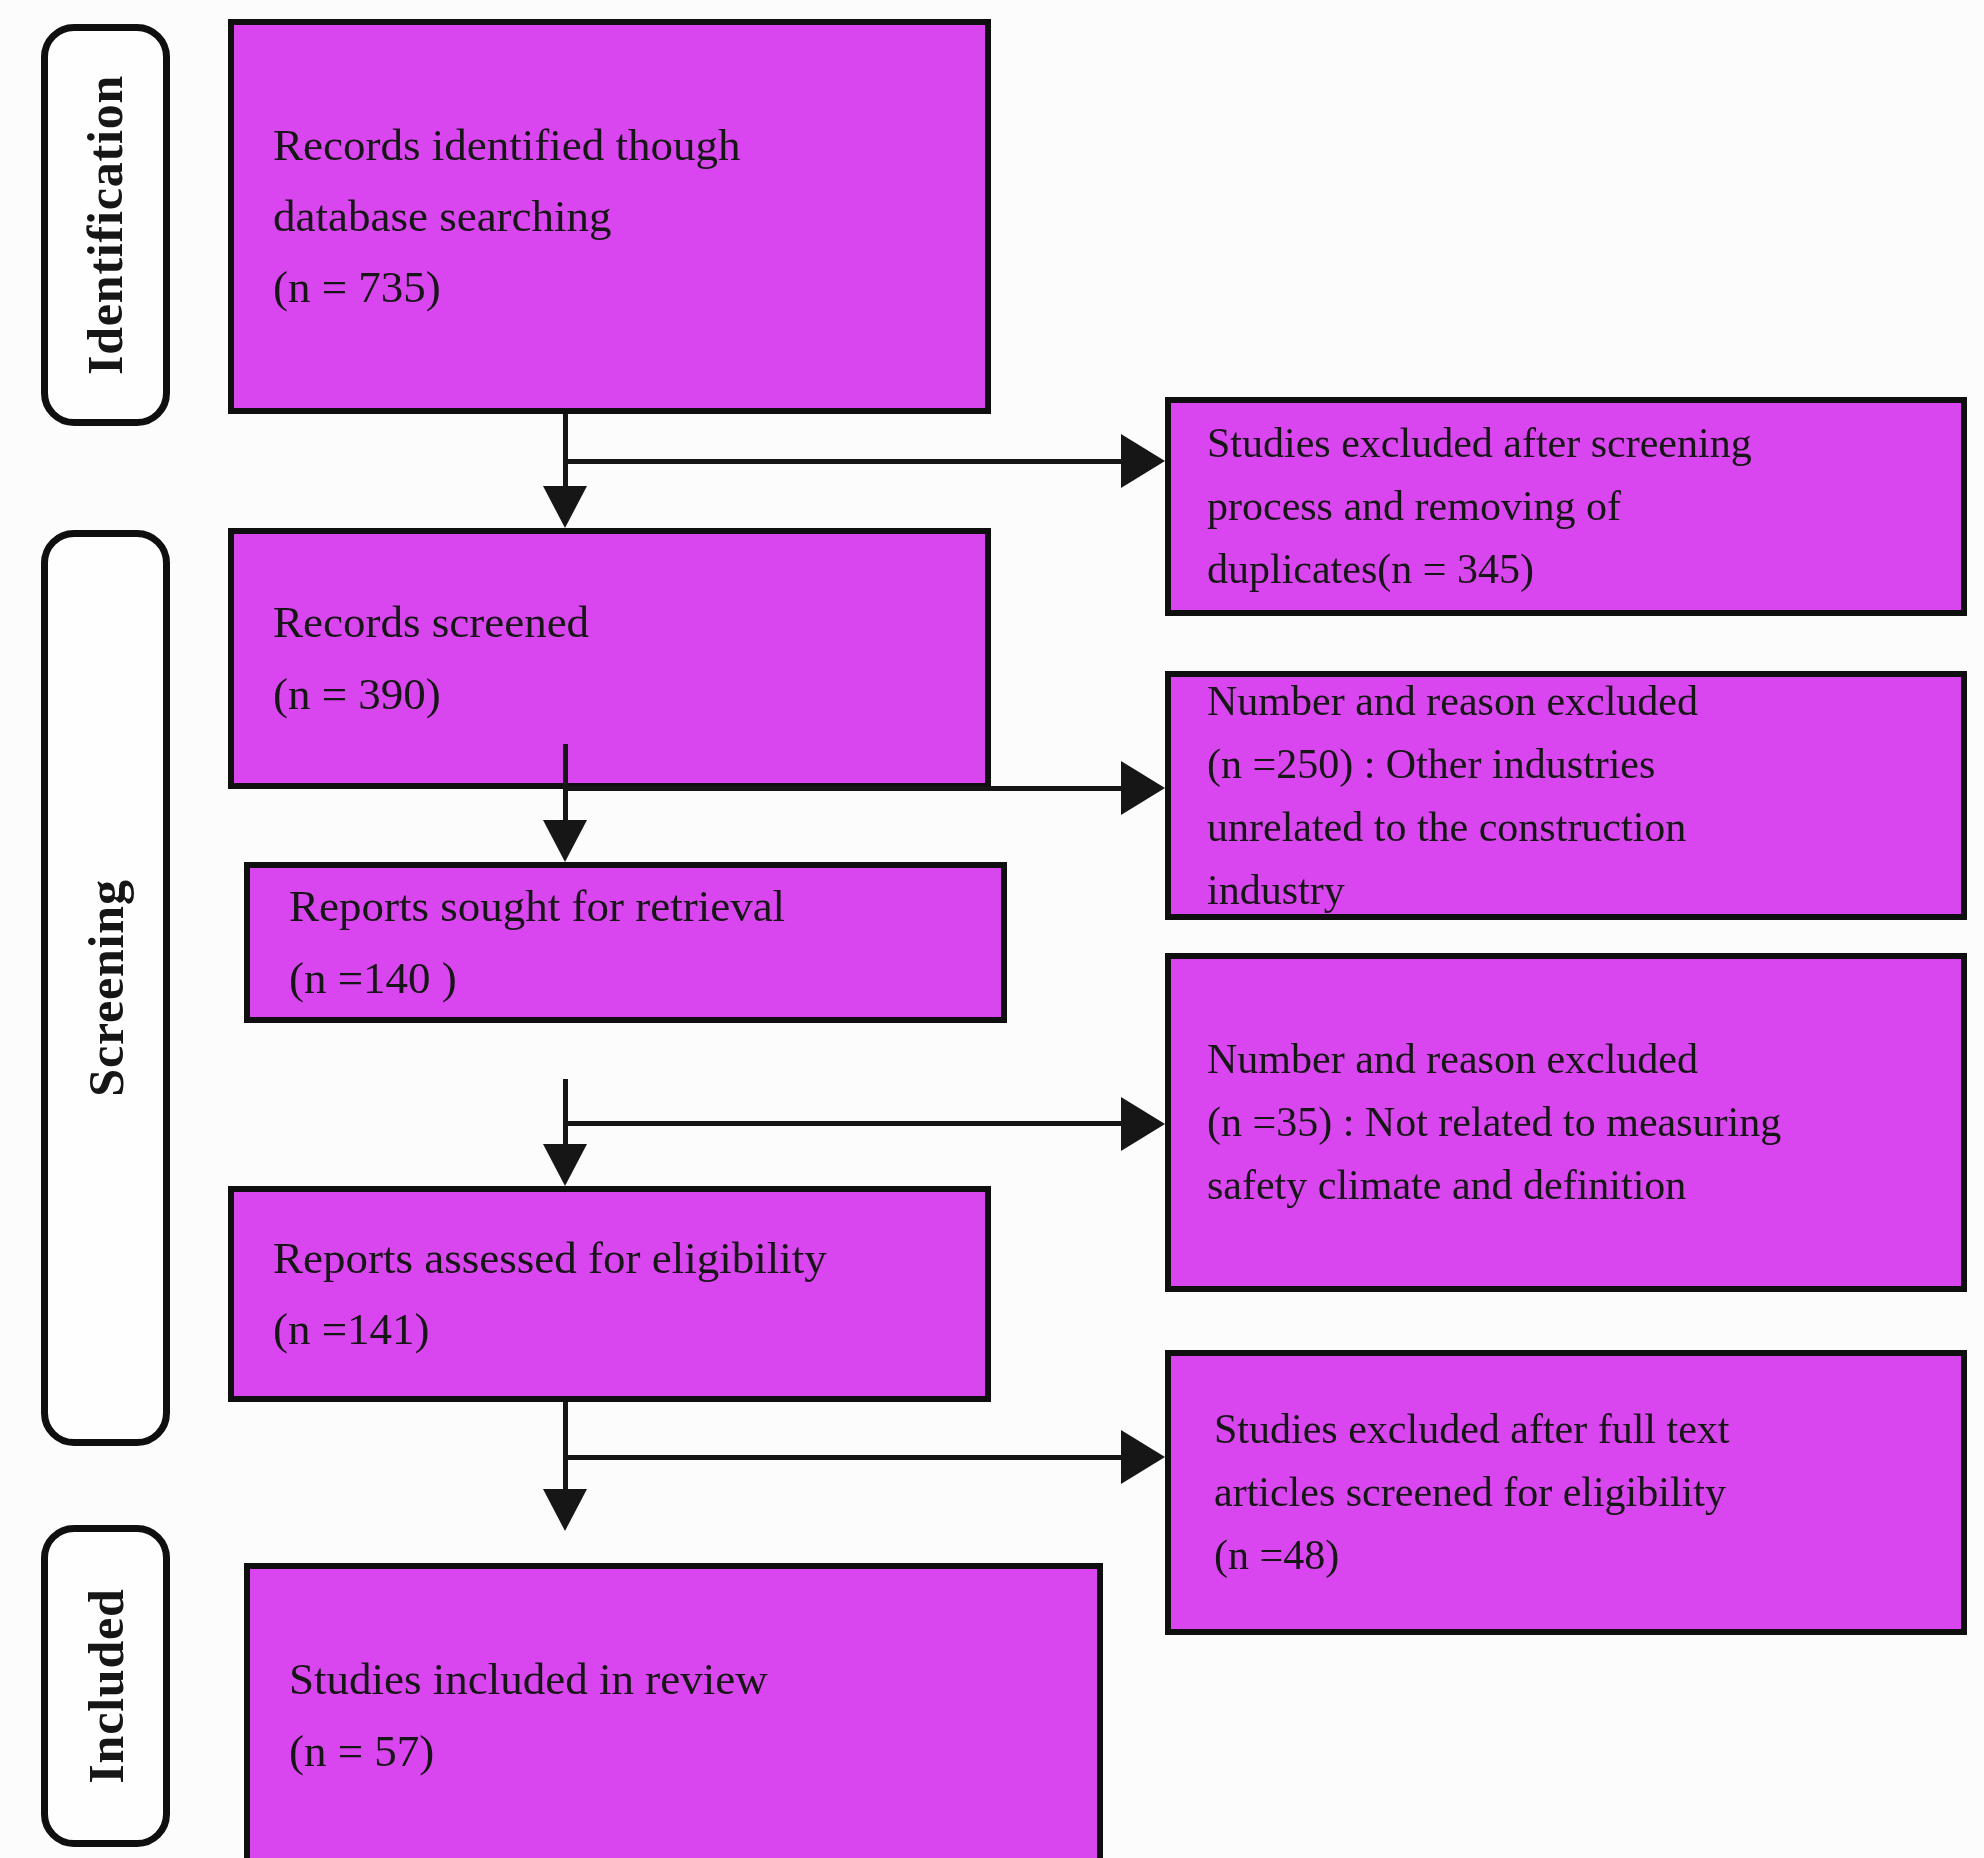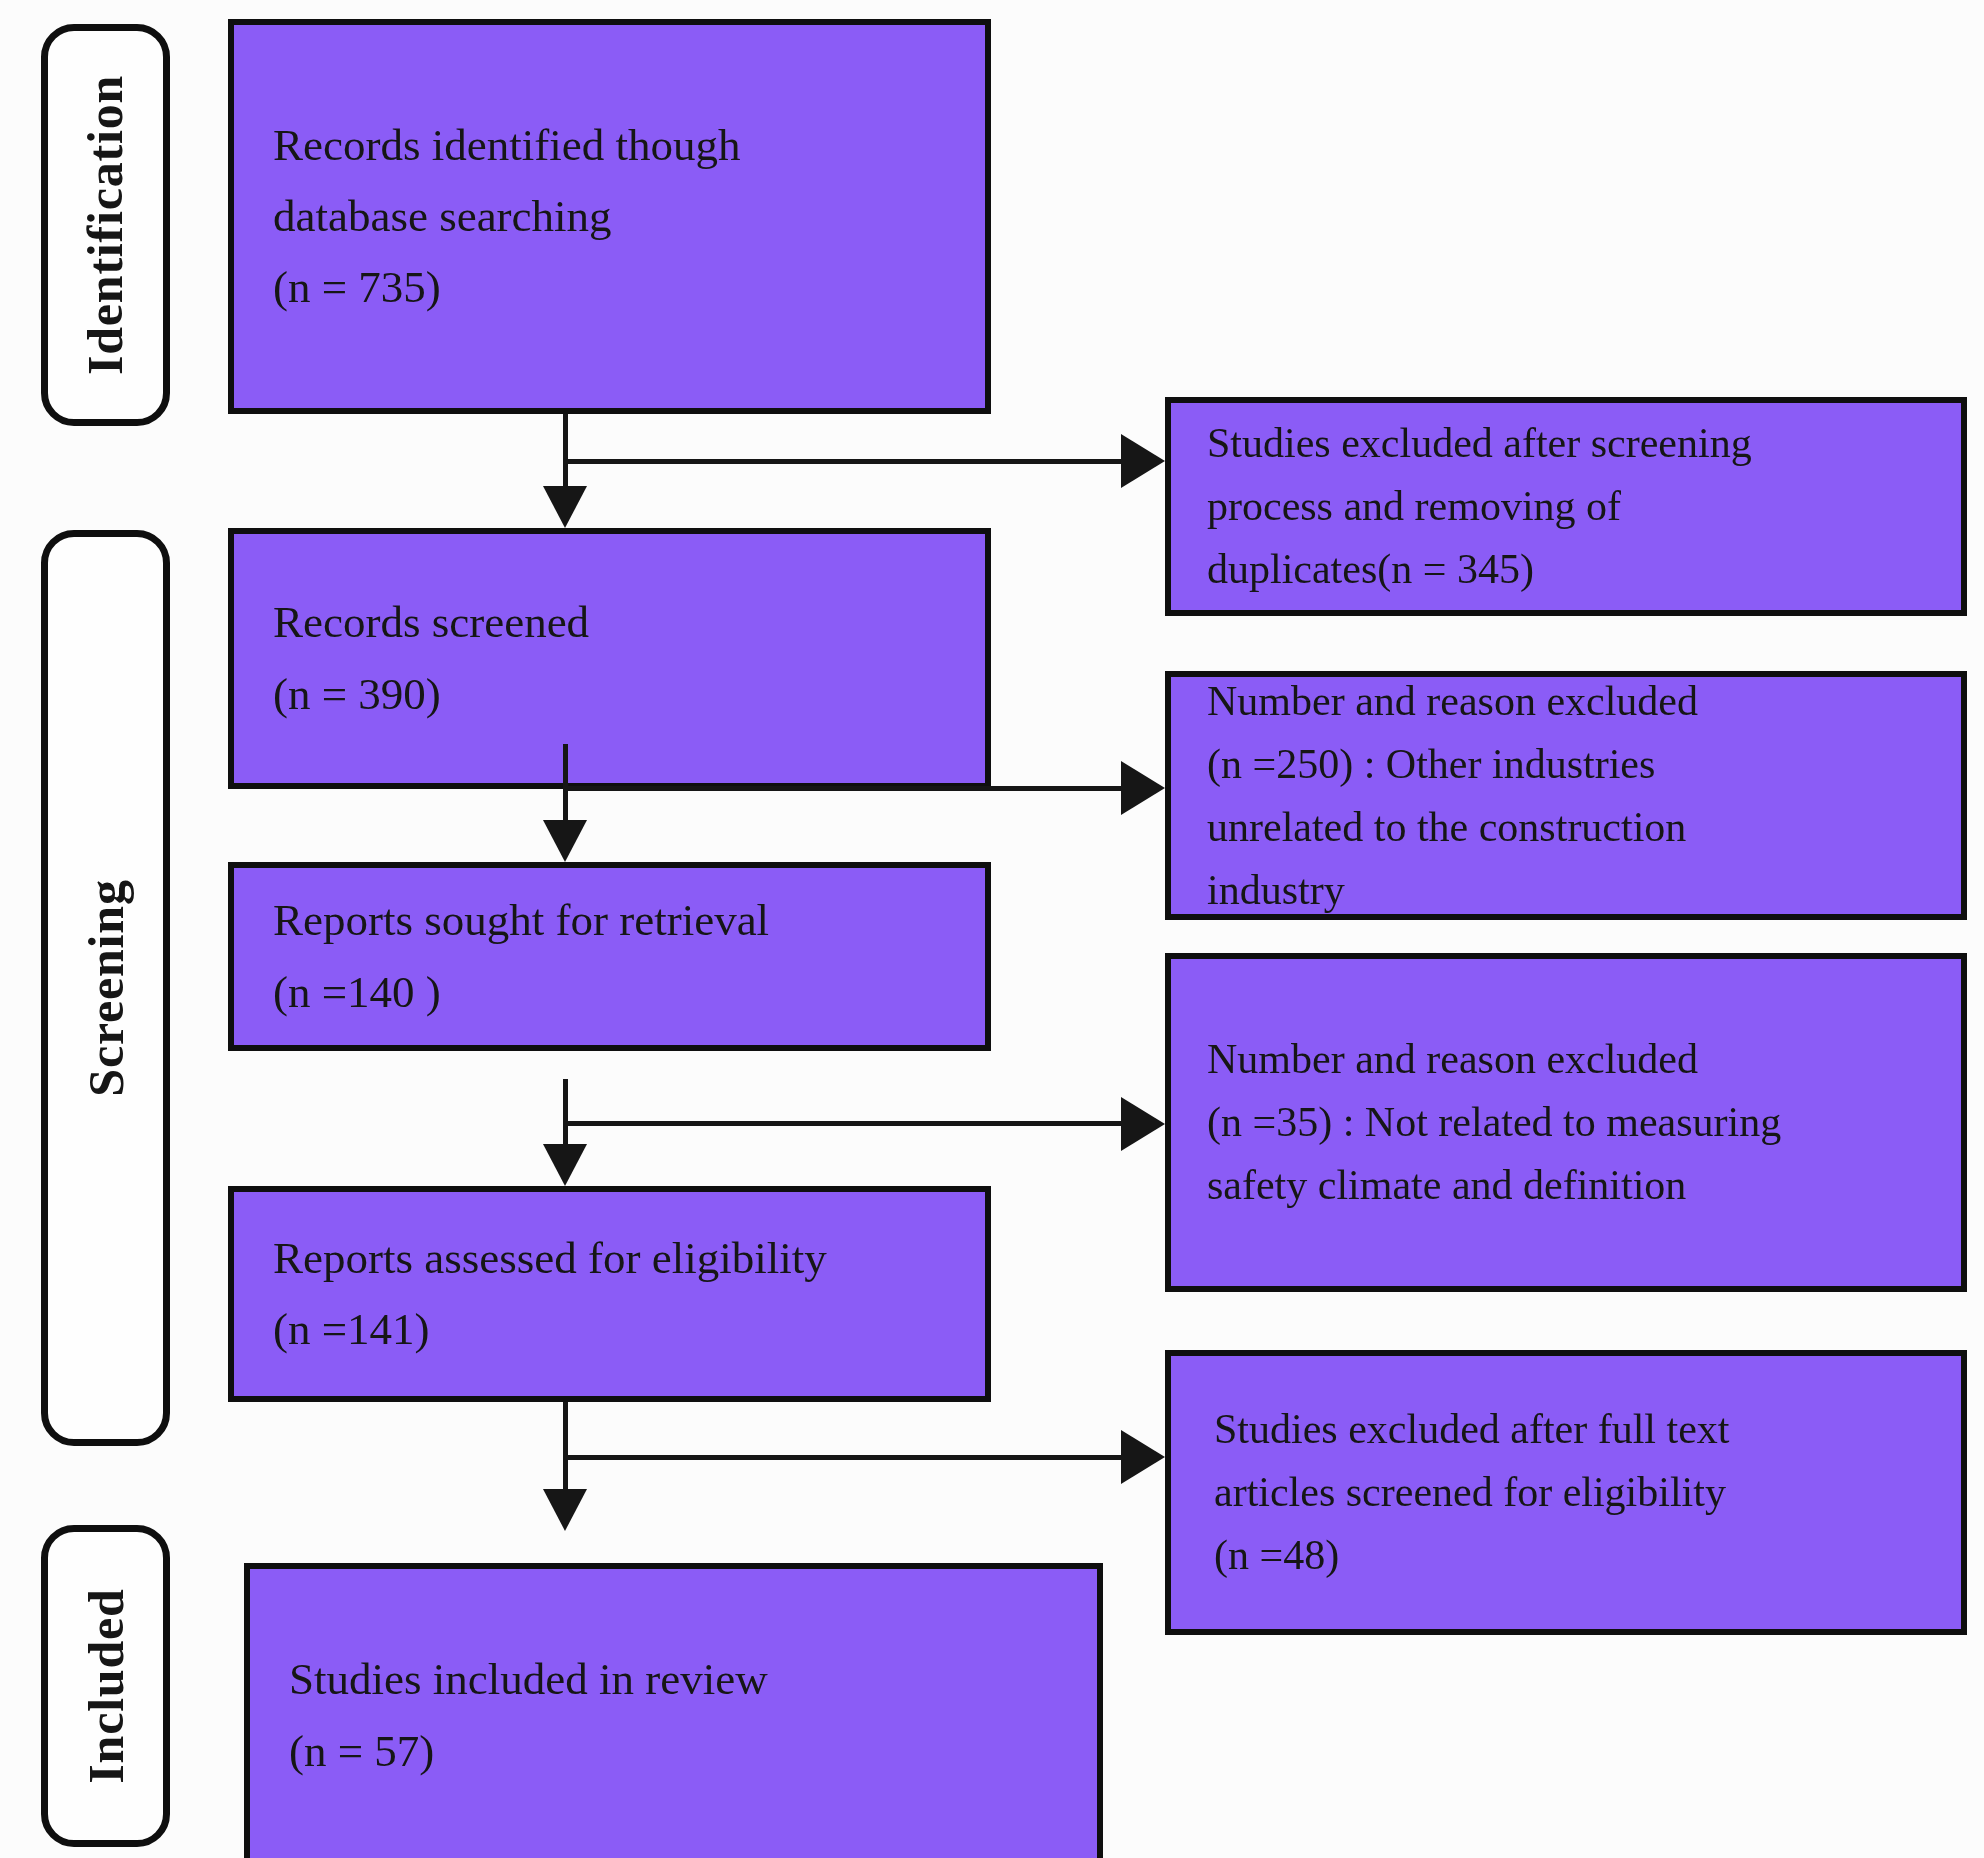--- a/index.html
+++ b/index.html
@@ -35,40 +35,40 @@
     letter-spacing:0.8px;
   }
   #stage-identification{left:41px;top:24px;width:115px;height:388px;}
   #stage-screening{left:41px;top:530px;width:115px;height:902px;}
   #stage-included{left:41px;top:1525px;width:115px;height:308px;}
 
   
   .box{
     position:absolute;
     border:6.8px solid var(--border);
-    background:#8b5cf6;
+    background:#d946ef;
     display:flex;
     align-items:center;
     box-sizing:border-box;
   }
   .box-text{
     white-space:pre-line;
     font-size:45px;
     line-height:1.58;
     padding-left:39px;
     padding-right:15px;
   }
   .side .box-text{
     font-size:42px;
     line-height:1.5;
     padding-left:36px;
   }
   #box-records-identified{left:228px;top:19px;width:763px;height:395px;}
   #box-records-screened{left:228px;top:528px;width:763px;height:261px;}
-  #box-reports-sought{left:228px;top:862px;width:763px;height:189px;}
+  #box-reports-sought{left:244px;top:862px;width:763px;height:161px;}
   #box-reports-assessed{left:228px;top:1186px;width:763px;height:216px;}
   #box-studies-included{left:244px;top:1531px;width:859px;height:305px;margin-top:32px;}
 
   #box-excluded-screening{left:1165px;top:397px;width:802px;height:219px;align-items:center;}
   #box-excluded-other-industries{left:1165px;top:671px;width:802px;height:249px;}
   #box-excluded-not-related{left:1165px;top:953px;width:802px;height:339px;}
   #box-excluded-fulltext{left:1165px;top:1350px;width:802px;height:285px;padding-left:7px;}
 
   
   .vline{position:absolute;width:5.3px;background:var(--ink);}

